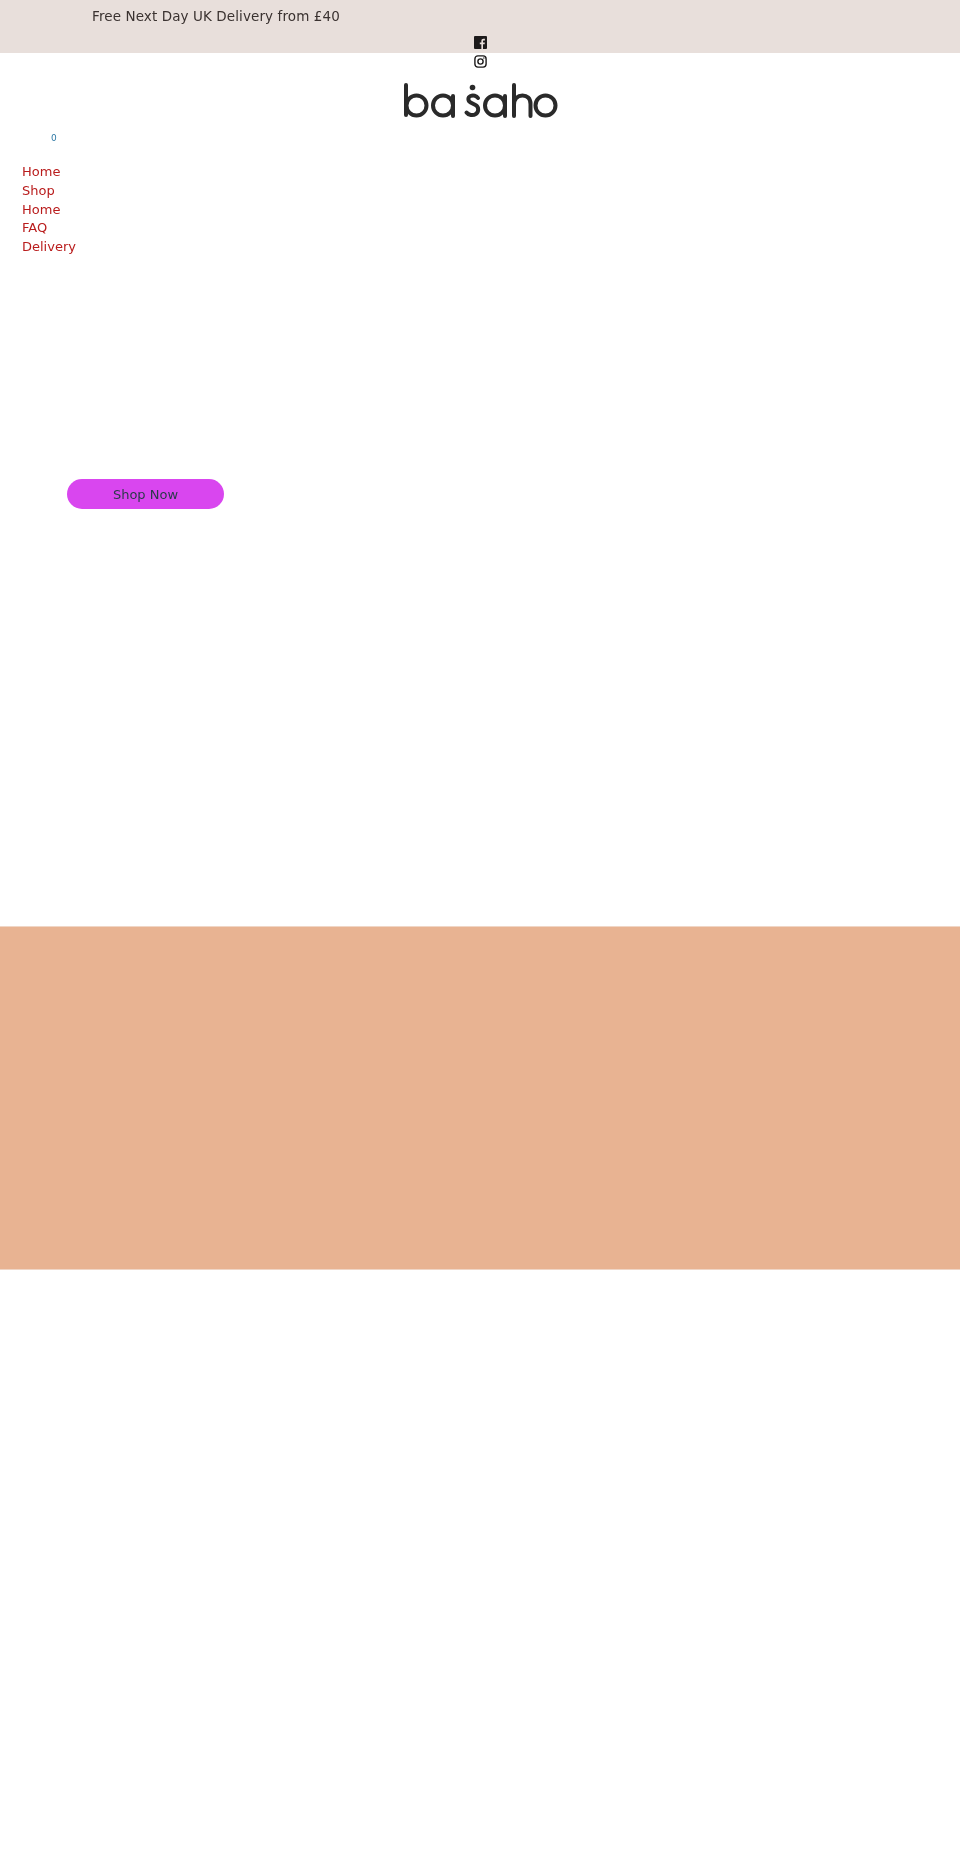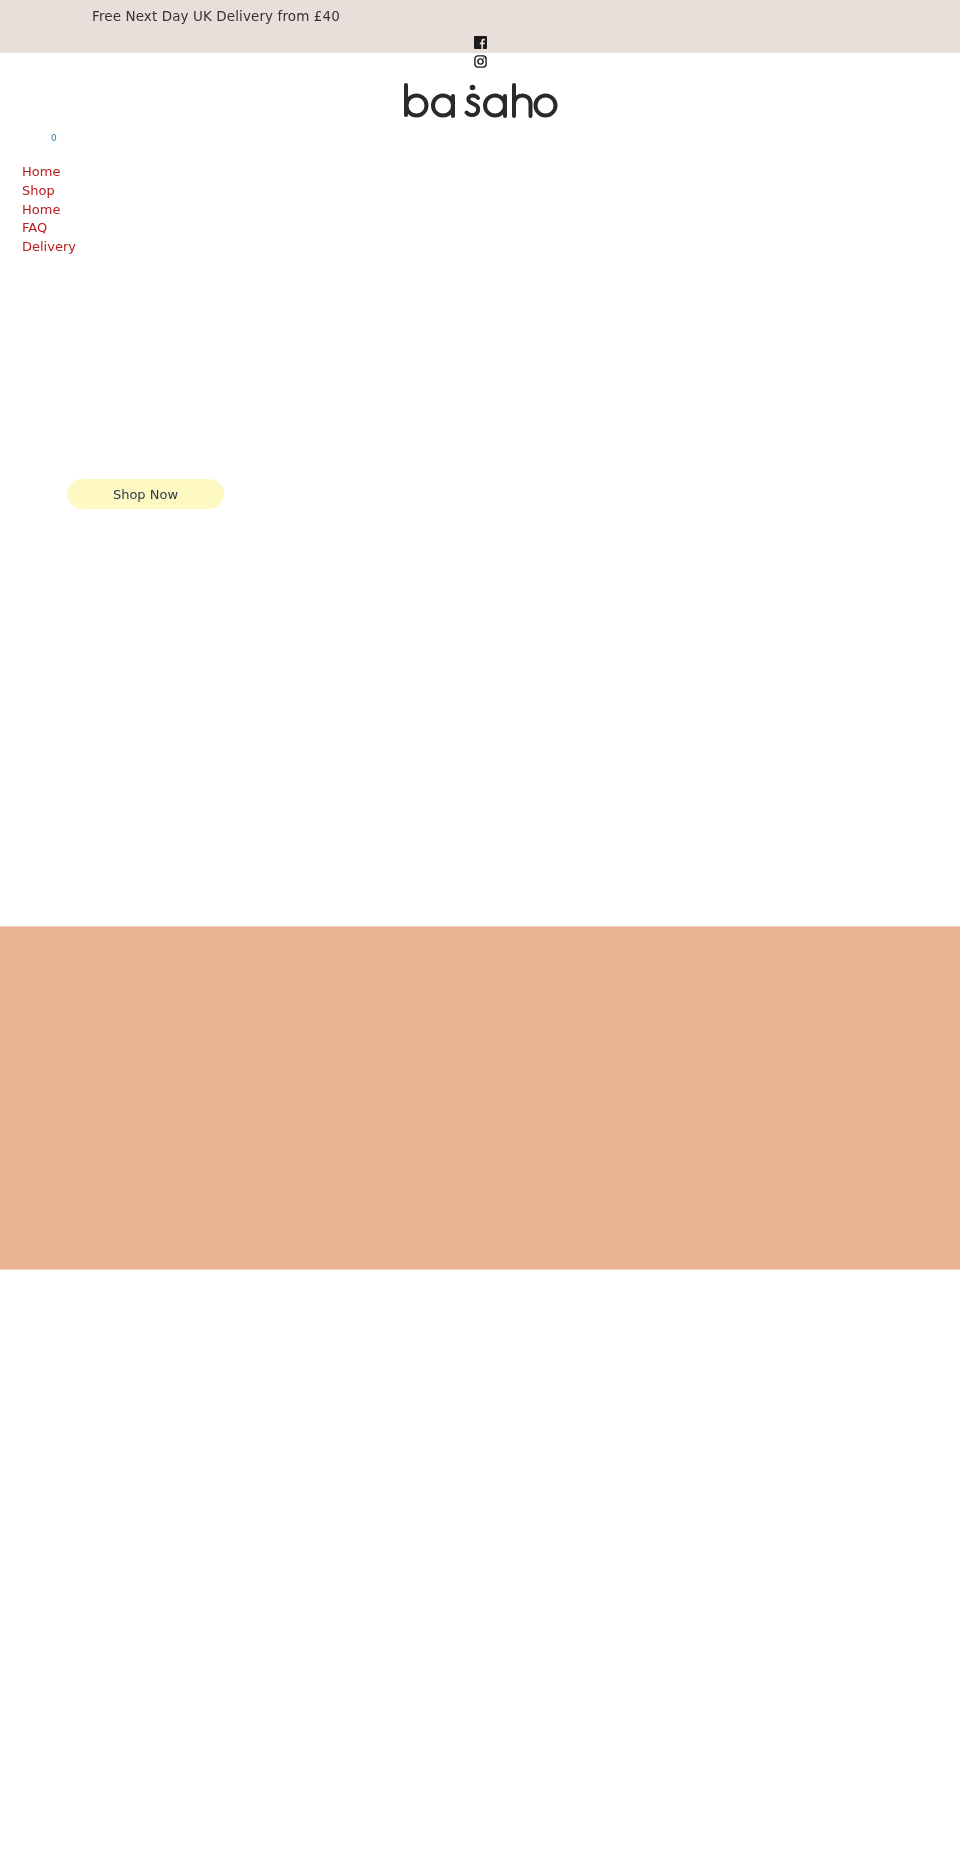--- a/index.html
+++ b/index.html
@@ -36,21 +36,21 @@
       position: absolute; left: 22px; top: 161px;
       list-style: none;
     }
     .nav li { height: 18.8px; }
     .nav a {
       font-size: 13px; color: #b91c1c; text-decoration: none; line-height: 18.8px;
     }
 
     .shop-now {
       position: absolute; left: 67px; top: 479px; width: 157px; height: 30px;
-      border-radius: 15px; background: #fef9c3; border: none;
+      border-radius: 15px; background: #d946ef; border: none;
       font-family: "DejaVu Sans", "Liberation Sans", sans-serif;
       font-size: 13px; color: #2b3a4a; cursor: pointer;
     }
 
     .promo-band {
       position: absolute; left: 0; top: 926px; width: 960px; height: 344px;
       background: #e8b392;
       border-top: 1px solid #f0d6c6; border-bottom: 1px solid #f0d6c6;
     }
   </style>

